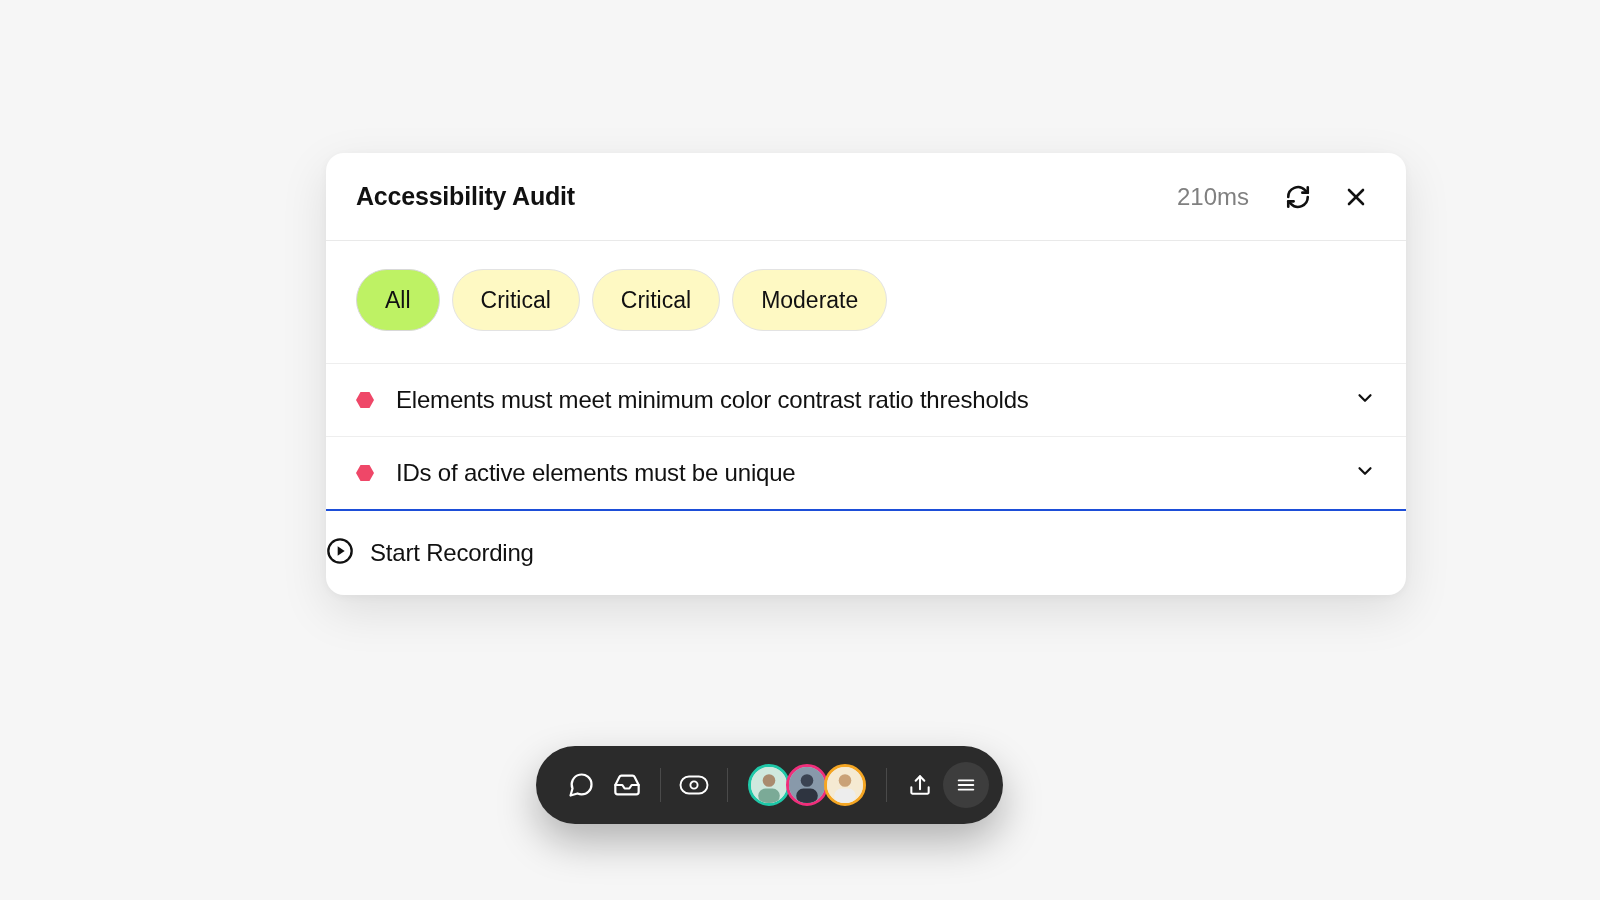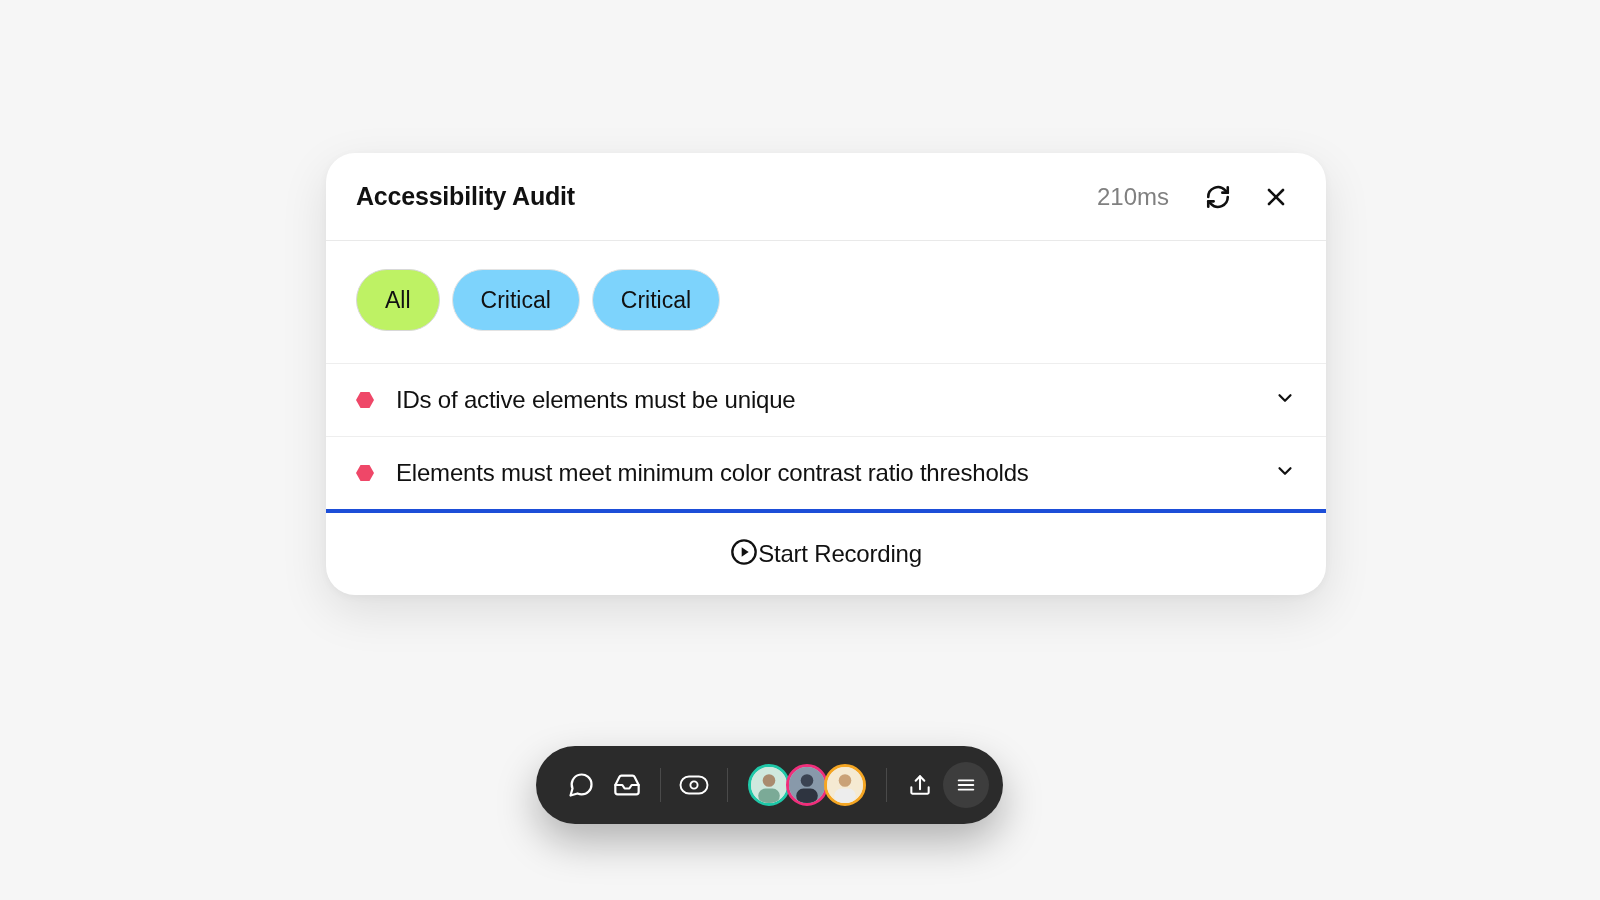--- a/index.html
+++ b/index.html
@@ -10,23 +10,23 @@
     font-family: -apple-system, BlinkMacSystemFont, "Segoe UI", Helvetica, Arial, sans-serif;
     position: relative;
     overflow: hidden;
   }
 
   
   .panel {
     position: absolute;
     left: 326px;
     top: 153px;
-    width: 1000px;
+    width: 1080px;
     background: #fff;
-    border-radius: 29px;
+    border-radius: 18px;
     box-shadow: 0 16px 48px rgba(0,0,0,0.10), 0 2px 8px rgba(0,0,0,0.04);
     overflow: hidden;
   }
 
   
   .panel-header {
     display: flex;
     align-items: center;
     padding: 0 30px;
     height: 88px;
@@ -58,21 +58,21 @@
   .icon-btn svg { display: block; }
 
   
   .filters {
     display: flex;
     gap: 12px;
     padding: 28px 30px 32px 30px;
   }
   .chip {
     border: 1px solid #e3e3e3;
-    background: #7dd3fc;
+    background: #fef9c3;
     color: #111;
     font-size: 23px;
     height: 62px;
     padding: 0 28px;
     border-radius: 999px;
     display: inline-flex;
     align-items: center;
     cursor: pointer;
   }
   .chip.active {
@@ -115,25 +115,26 @@
     min-width: 0;
     white-space: nowrap;
     overflow: hidden;
     text-overflow: ellipsis;
     letter-spacing: -0.2px;
   }
   .chevron { color: #111; }
 
   
   .panel-footer {
-    border-top: 4px solid #1d4ed8;
+    border-top: 2px solid #1d4ed8;
     height: 86px;
     display: flex;
     align-items: center;
-    justify-content: center;
+    justify-content: flex-start;
+    gap: 16px;
     cursor: pointer;
   }
   .panel-footer .label {
     font-size: 24px;
     color: #111;
     letter-spacing: -0.2px;
   }
 
   
   .toolbar {
@@ -211,37 +212,38 @@
         <line x1="5" y1="5" x2="19" y2="19"></line>
         <line x1="19" y1="5" x2="5" y2="19"></line>
       </svg>
     </div>
   </div>
 
   <div class="filters">
     <button class="chip active">All</button>
     <button class="chip">Critical</button>
     <button class="chip">Critical</button>
+    <button class="chip">Moderate</button>
   </div>
 
   <div class="issues">
 
     <div class="issue-row">
       <span class="severity hex"></span>
-      <span class="issue-label">IDs of active elements must be unique</span>
+      <span class="issue-label">Elements must meet minimum color contrast ratio thresholds</span>
       <span class="chevron">
         <svg width="22" height="22" viewBox="0 0 24 24" fill="none" stroke="currentColor" stroke-width="2.4" stroke-linecap="round" stroke-linejoin="round">
             <polyline points="6 9 12 15 18 9"></polyline>
           </svg>
       </span>
     </div>
 
     <div class="issue-row">
       <span class="severity hex"></span>
-      <span class="issue-label">Elements must meet minimum color contrast ratio thresholds</span>
+      <span class="issue-label">IDs of active elements must be unique</span>
       <span class="chevron">
         <svg width="22" height="22" viewBox="0 0 24 24" fill="none" stroke="currentColor" stroke-width="2.4" stroke-linecap="round" stroke-linejoin="round">
             <polyline points="6 9 12 15 18 9"></polyline>
           </svg>
       </span>
     </div>
 
 
   </div>
 

